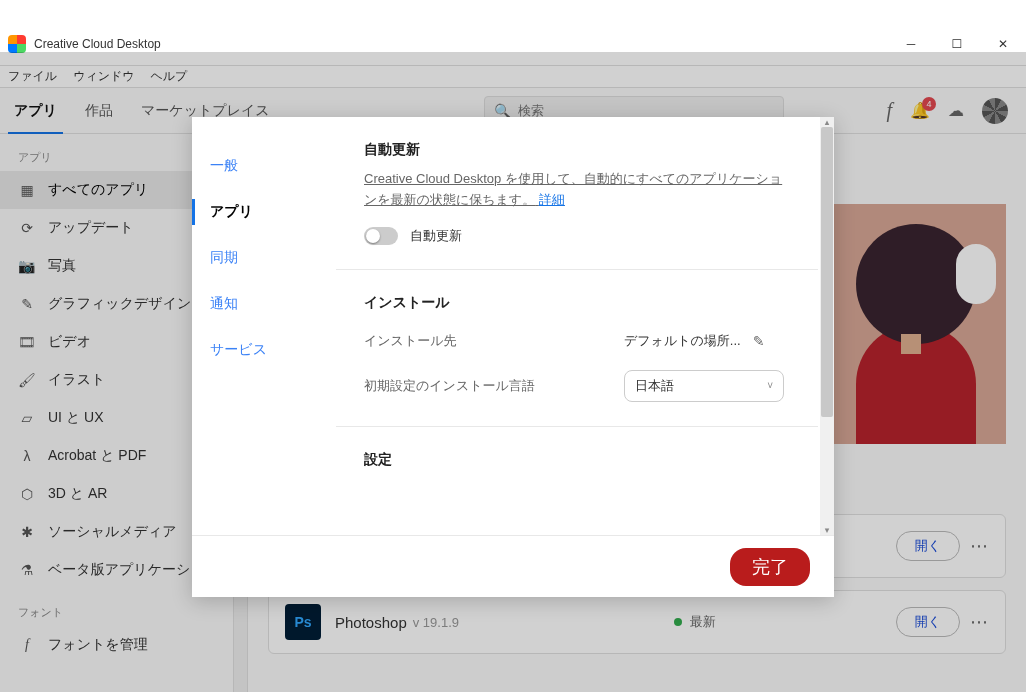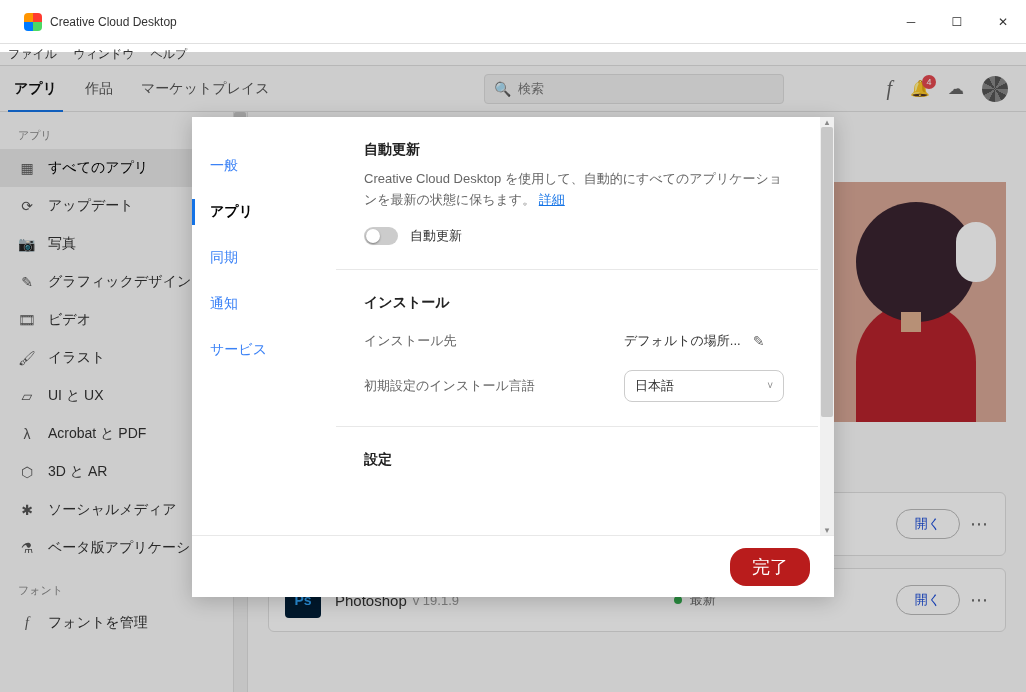--- a/index.html
+++ b/index.html
@@ -1,19 +1,19 @@
 <!DOCTYPE html>
 <html><head>
 <meta charset="utf-8">
 <style>
 * { box-sizing: border-box; margin: 0; padding: 0; font-family: "Segoe UI","Hiragino Kaku Gothic ProN","Meiryo",sans-serif; }
 body { width:1026px; height:692px; overflow:hidden; background:#fff; position:relative; }
 
 
-.titlebar { height:44px; display:flex; align-items:center; border-bottom:1px solid #e0e0e0; padding-left:24px; }
+.titlebar { height:44px; display:flex; align-items:center; border-bottom:1px solid #e0e0e0; padding-left:8px;margin-top:22px; }
 .titlebar .app-icon { width:18px; height:18px; border-radius:4px;
   background:conic-gradient(#ff3b30 0 90deg,#4cd964 90deg 180deg,#007aff 180deg 270deg,#ff9500 270deg 360deg);
   margin-right:8px; }
 .titlebar .title { font-size:12px; color:#333; }
 .titlebar .spacer { flex:1; }
 .titlebar .win-btn { width:46px; height:30px; display:flex; align-items:center; justify-content:center; font-size:12px; color:#333; }
 
 
 .menubar { height:22px; display:flex; align-items:center; padding-left:8px; gap:16px; font-size:12px; color:#333; border-bottom:1px solid #e0e0e0; }
 
@@ -75,21 +75,21 @@
 .dpanel-wrap { flex:1; position:relative; border-left:0; }
 .dpanel-wrap .ptrack { position:absolute; right:0; top:0; width:14px; height:100%; background:#f0f0f0; }
 .dpanel-wrap .pthumb { position:absolute; right:1px; top:10px; width:12px; height:290px; background:#c8c8c8; border-radius:2px; }
 .dpanel-wrap .par-up, .dpanel-wrap .par-down { position:absolute; right:2px; width:10px; height:10px; color:#888; font-size:9px; text-align:center; }
 .dpanel-wrap .par-up { top:0 } .dpanel-wrap .par-down { bottom:0 }
 
 .dpanel { height:100%; overflow:hidden; padding-right:16px; }
 .dsection { padding:24px 28px; border-top:1px solid #e8e8e8; }
 .dsection:first-child { border-top:none; }
 .dsection h3 { font-size:14px; color:#222; font-weight:600; margin-bottom:10px; }
-.dsection p { font-size:13px; color:#666; line-height:1.6; }
+.dsection p { font-size:13px; color:#666; line-height:1.6;text-decoration:underline; }
 .dsection a { color:#1473e6; text-decoration:underline; }
 .toggle { display:flex; align-items:center; gap:12px; margin-top:16px; }
 .toggle .sw { width:34px; height:18px; border-radius:9px; background:#ccc; position:relative; }
 .toggle .sw::after { content:""; width:14px; height:14px; border-radius:50%; background:#fff; position:absolute; top:2px; left:2px; box-shadow:0 1px 2px rgba(0,0,0,.4);}
 .toggle .tlabel { font-size:13px; color:#333; }
 
 .frow { display:flex; align-items:center; margin-top:20px; }
 .frow .flabel { font-size:13px; color:#666; width:260px; }
 .frow .fval { font-size:13px; color:#333; }
 .editpen { color:#666; margin-left:12px; font-size:14px; }

